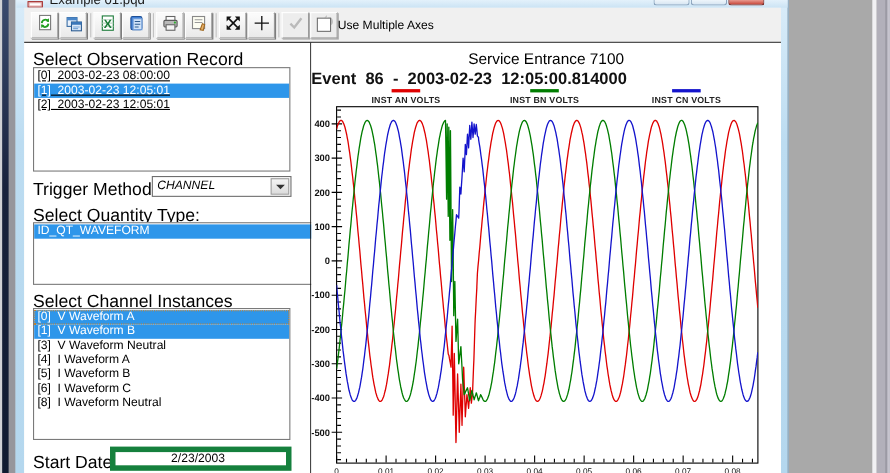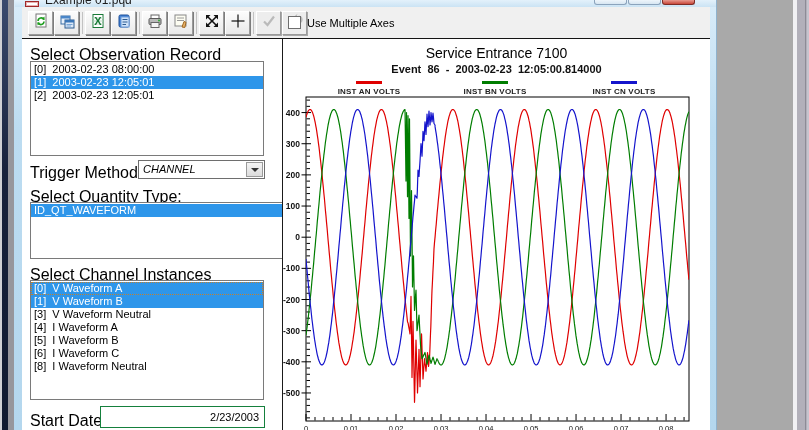--- a/index.html
+++ b/index.html
@@ -46,44 +46,44 @@
   #cb-box { width:13px; height:13px; background:#fff; border:1px solid #6e6e6e; }
   #cb-label { margin-left:6px; font-size:11px; color:#000; }
 
   
   .flabel { font-size:16px; color:#000; white-space:pre; }
   .listbox { background:#fff; border:1px solid #7a7a7a; overflow:hidden; padding-top:1px; }
   .lrow { height:13px; line-height:13px; font-size:11px; color:#000; padding-left:3px; white-space:pre; }
   .lrow.sel { background:#2e96ea; color:#fff; }
   .lrow.focus { outline:1px dotted #c08030; outline-offset:-1px; }
   #lbl-observation { left:30px; top:46px; }
-  #list-observation { left:30px; top:61px; width:234px; height:95px; }
+  #list-observation { left:30px; top:61px; width:234px; height:95px;text-decoration:underline; }
   #lbl-trigger { left:30px; top:164px; }
   #combo-trigger { left:138px; top:160px; width:127px; height:19px; background:#fff; border:1px solid #6e6e6e; }
   #combo-text { left:4px; top:2px; font-size:11px; color:#000;font-style:italic; }
   #combo-btn { position:absolute; right:1px; top:1px; width:17px; height:15px;
     background:linear-gradient(#f4f4f4,#dcdcdc); border:1px solid #9a9a9a;
     display:flex; align-items:center; justify-content:center; }
   #combo-arrow { width:0; height:0; border-left:4px solid transparent; border-right:4px solid transparent; border-top:4px solid #333; }
   #lbl-quantity { left:30px; top:188px; }
   #list-quantity { left:30px; top:202px; width:258px; height:57px; }
   #lbl-channels { left:30px; top:266px; }
   #list-channels { left:30px; top:280px; width:234px; height:120px; }
   #lbl-startdate { left:30px; top:412px; }
   #input-startdate { left:100px; top:406px; width:165px; height:22px; background:#fff;
-    border:1px solid #15803d; font-size:11px; text-align:right; padding-right:5px;
+    border:5px solid #15803d; font-size:11px; text-align:center; padding-right:5px;
     font-family:"Liberation Sans", sans-serif; color:#000; }
 
   
   #chart-border-left { left:282px; top:39px; width:1px; height:391px; background:#1a1a1a; }
   #chart-panel { left:283px; top:39px; width:427px; height:391px; background:#fff; }
   #chart-title { position:absolute; left:0; top:6px; width:100%; text-align:center;
     font-size:14px; color:#000; }
-  #chart-subtitle { position:absolute; left:0; top:24px; width:100%; text-align:center;
-    font-size:11px; font-weight:bold; color:#111; white-space:pre; }
+  #chart-subtitle { position:absolute; left:0; top:24px; width:100%; 
+    font-size:15px; font-weight:bold; color:#111; white-space:pre; }
   .lgd { position:absolute; top:42px; width:120px; text-align:center; }
   .lgd-bar { width:26px; height:3px; margin:0 auto; }
   .lgd-label { margin-top:3px; font-size:8px; font-weight:bold; color:#222; letter-spacing:.2px; white-space:pre; }
   #plot-svg { position:absolute; left:0; top:0; }
   #plot-svg text { font-family:"Liberation Sans", sans-serif; }
 </style>
 </head>
 <body>
 
 <div class="abs" id="strip-left-light"></div>

